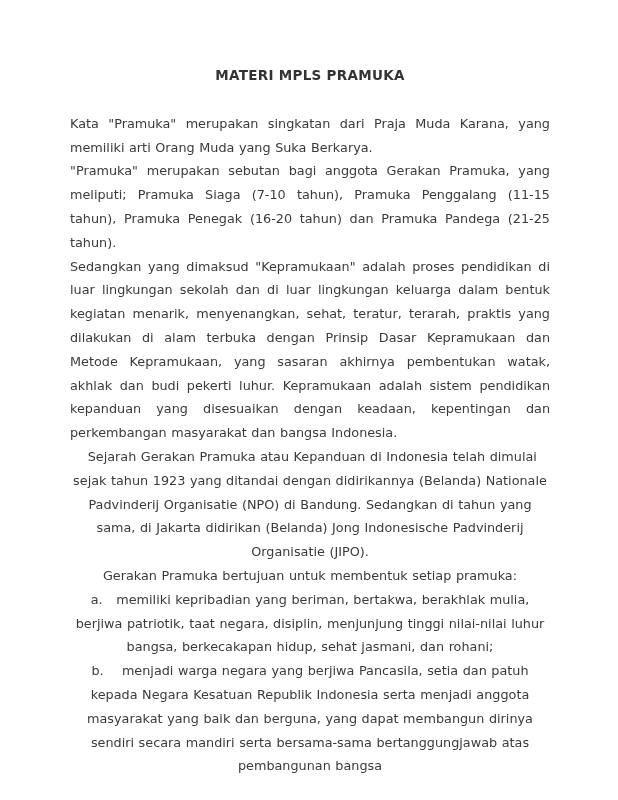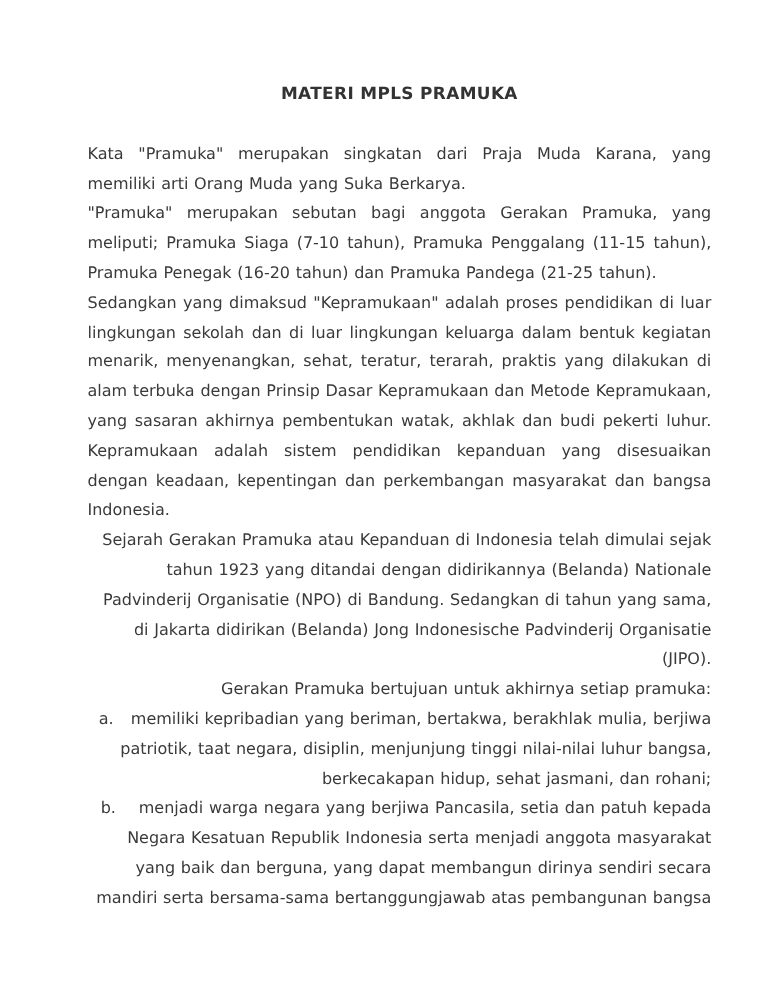--- a/index.html
+++ b/index.html
@@ -9,21 +9,21 @@
   body {
     width: 618px;
     height: 800px;
     background: #ffffff;
     overflow: hidden;
   }
   .page {
     box-sizing: border-box;
     width: 618px;
     height: 800px;
-    padding: 64px 49px 40px 70px;
+    padding: 64px 68px 40px 70px;
     background: #ffffff;
     font-family: "DejaVu Sans", "Liberation Sans", sans-serif;
     color: #3a3a3a;
   }
   .doc-title {
     font-size: 13.5px;
     font-weight: bold;
     text-align: center;
     color: #333333;
     line-height: 23.8px;
@@ -33,31 +33,31 @@
   .para {
     margin: 0;
     font-size: 12.8px;
     line-height: 23.8px;
     word-spacing: 0.5px;
   }
   .align-justify {
     text-align: justify;
   }
   .align-left {
-    text-align: right;
+    text-align: center;
     white-space: pre-wrap;
   }
 </style>
 </head>
 <body style="background: rgb(255, 255, 255);">
 
 <div class="page" style="color: rgb(58, 58, 58);">
   <h1 class="doc-title">MATERI MPLS PRAMUKA</h1>
   <div>
       <p class="para align-justify">Kata "Pramuka" merupakan singkatan dari Praja Muda Karana, yang memiliki arti Orang Muda yang Suka Berkarya.</p>
       <p class="para align-justify">"Pramuka" merupakan sebutan bagi anggota Gerakan Pramuka, yang meliputi; Pramuka Siaga (7-10 tahun), Pramuka Penggalang (11-15 tahun), Pramuka Penegak (16-20 tahun) dan Pramuka Pandega (21-25 tahun).</p>
       <p class="para align-justify">Sedangkan yang dimaksud "Kepramukaan" adalah proses pendidikan di luar lingkungan sekolah dan di luar lingkungan keluarga dalam bentuk kegiatan menarik, menyenangkan, sehat, teratur, terarah, praktis yang dilakukan di alam terbuka dengan Prinsip Dasar Kepramukaan dan Metode Kepramukaan, yang sasaran akhirnya pembentukan watak, akhlak dan budi pekerti luhur. Kepramukaan adalah sistem pendidikan kepanduan yang disesuaikan dengan keadaan, kepentingan dan perkembangan masyarakat dan bangsa Indonesia.</p>
       <p class="para align-left"> Sejarah Gerakan Pramuka atau Kepanduan di Indonesia telah dimulai sejak tahun 1923 yang ditandai dengan didirikannya (Belanda) Nationale Padvinderij Organisatie (NPO) di Bandung. Sedangkan di tahun yang sama, di Jakarta didirikan (Belanda) Jong Indonesische Padvinderij Organisatie (JIPO).</p>
-      <p class="para align-left">Gerakan Pramuka bertujuan untuk akhirnya setiap pramuka:</p>
+      <p class="para align-left">Gerakan Pramuka bertujuan untuk membentuk setiap pramuka:</p>
       <p class="para align-left">a.   memiliki kepribadian yang beriman, bertakwa, berakhlak mulia, berjiwa patriotik, taat negara, disiplin, menjunjung tinggi nilai-nilai luhur bangsa, berkecakapan hidup, sehat jasmani, dan rohani;</p>
       <p class="para align-left">b.    menjadi warga negara yang berjiwa Pancasila, setia dan patuh kepada Negara Kesatuan Republik Indonesia serta menjadi anggota masyarakat yang baik dan berguna, yang dapat membangun dirinya sendiri secara mandiri serta bersama-sama bertanggungjawab atas pembangunan bangsa</p>
     </div>
 </div>
 
 </body></html>

